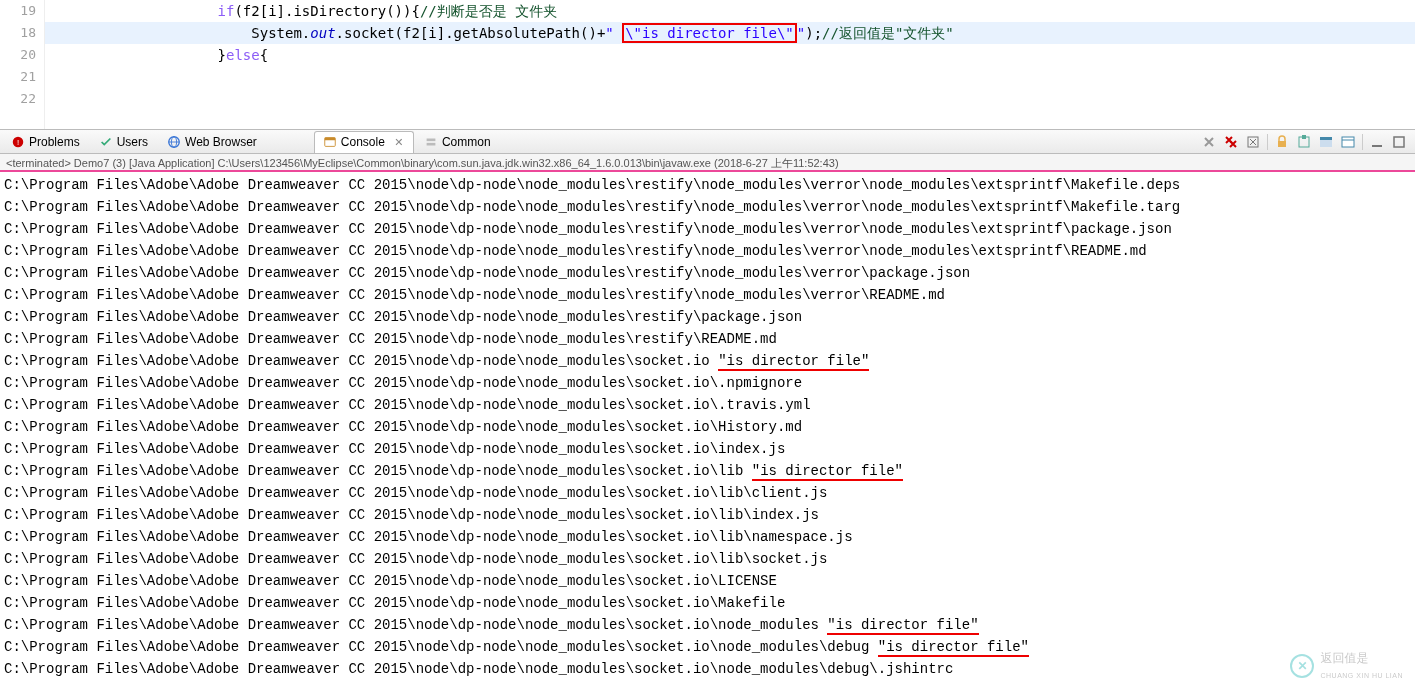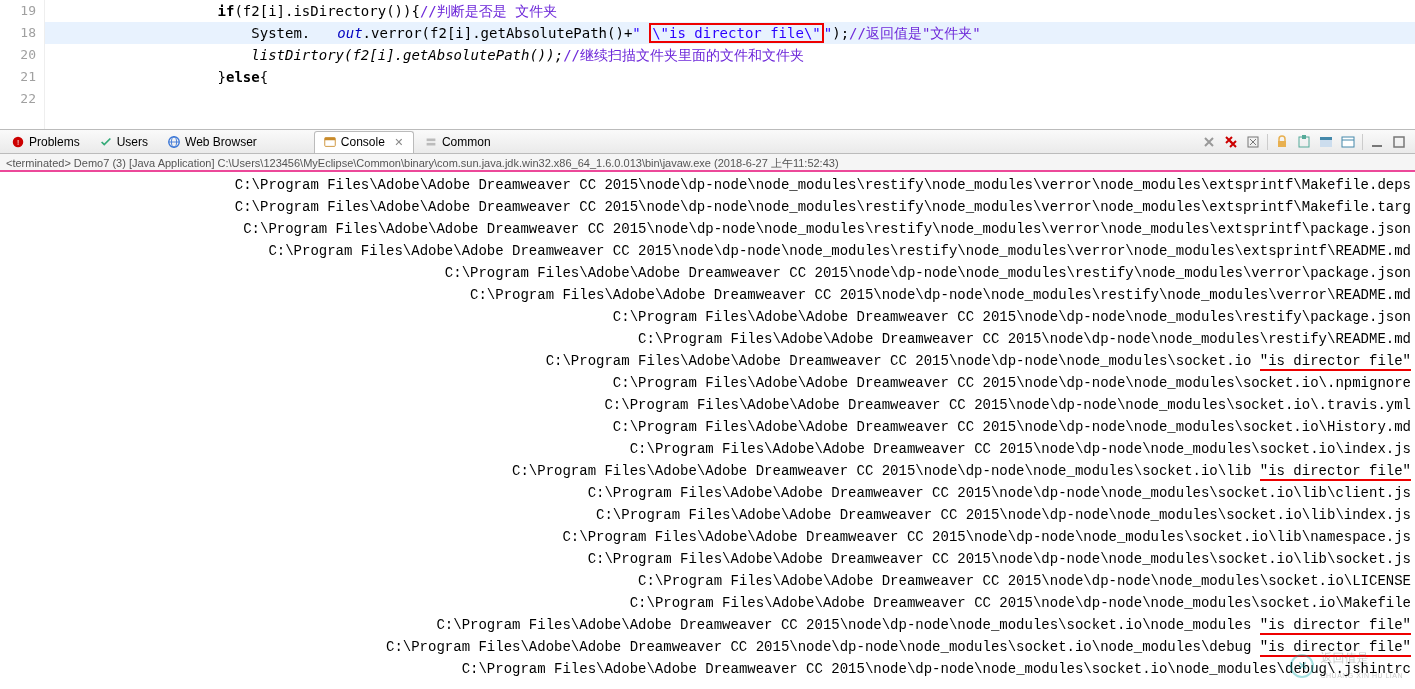--- a/index.html
+++ b/index.html
@@ -5,38 +5,38 @@
 * { margin: 0; padding: 0; box-sizing: border-box; }
 body { font-family: "Microsoft YaHei", Arial, sans-serif; font-size: 12px; background: #fff; overflow: hidden; width: 1415px; height: 689px; }
 
 .editor-pane { height: 129px; background: #fff; overflow: hidden; position: relative; }
 .code-area { display: flex; height: 100%; }
 .gutter { width: 45px; background: #fff; text-align: right; padding-right: 8px; color: #a0a0a0; font-family: Consolas, monospace; font-size: 13px; line-height: 22px; user-select: none; border-right: 1px solid #eee; }
 .gutter .line-num { height: 22px; }
 .code-lines { flex: 1; font-family: Consolas, monospace; font-size: 14px; line-height: 22px; }
 .code-line { height: 22px; white-space: pre; padding-left: 4px; }
 .code-line.active { background: #e8f2fe; }
-.kw { color: #000000; font-weight: bold; }
+.kw { color: #8b5cf6; font-weight: normal; }
 .str { color: #2a00ff; }
-.cmt { color: #6d28d9; }
-.fld { color: #0000c0; font-style: italic; margin-left: 27px; }
+.cmt { color: #14532d; }
+.fld { color: #0000c0; font-style: italic; }
 .red-box { border: 2px solid #e00; padding: 0 1px; }
 
 .tabs-bar { height: 25px; background: linear-gradient(#fafafa, #eaeaea); border-top: 1px solid #bbb; border-bottom: 1px solid #bbb; display: flex; align-items: center; padding: 0 2px; }
 .tab { display: inline-flex; align-items: center; height: 22px; padding: 0 8px; margin-right: 1px; border: 1px solid transparent; border-bottom: none; font-size: 12px; cursor: pointer; gap: 4px; }
 .tab.active { background: #fff; border-color: #bbb; border-radius: 3px 3px 0 0; margin-left: 47px; }
 .tab-icon { width: 14px; height: 14px; display: inline-block; }
 .tab-close { width: 12px; height: 12px; display: inline-block; margin-left: 4px; color: #888; font-size: 11px; line-height: 12px; text-align: center; }
 .tabs-spacer { flex: 1; }
 .toolbar-icons { display: flex; gap: 6px; padding-right: 6px; }
 .tb-icon { width: 16px; height: 16px; display: inline-block; cursor: pointer; }
 
 .console-status { height: 18px; background: #f5f5f5; font-size: 11px; color: #555; padding: 2px 6px; border-bottom: 2px solid #ec4899; white-space: nowrap; overflow: hidden; }
 
-.console-output { height: calc(689px - 129px - 25px - 18px - 2px); overflow: auto; font-family: Consolas, "Courier New", monospace; font-size: 14px; line-height: 22px; padding: 2px 4px; white-space: pre; text-align: right; }
+.console-output { height: calc(689px - 129px - 25px - 18px - 2px); overflow: auto; font-family: Consolas, "Courier New", monospace; font-size: 14px; line-height: 22px; padding: 2px 4px; white-space: pre; }
 .out-line { height: 22px; }
 .underline-red { border-bottom: 2px solid #e00; }
 
 .watermark { position: absolute; right: 12px; bottom: 8px; opacity: 0.35; font-size: 12px; display: flex; align-items: center; gap: 6px; color: #666; }
 .watermark .logo { width: 24px; height: 24px; border: 2px solid #0aa; border-radius: 50%; display: inline-flex; align-items: center; justify-content: center; color: #0aa; font-weight: bold; }
 
 
 .ic-problems { fill: #c00; }
 </style>
 </head>
@@ -46,22 +46,21 @@
   <div class="code-area">
     <div class="gutter">
       <div class="line-num">19</div>
       <div class="line-num">18</div>
       <div class="line-num">20</div>
       <div class="line-num">21</div>
       <div class="line-num">22</div>
     </div>
     <div class="code-lines">
       <div class="code-line"><span>                    </span><span class="kw">if</span><span>(f2[i].isDirectory()){</span><span class="cmt">//判断是否是 文件夹</span></div>
-      <div class="code-line active"><span>                        </span><span>System.</span><span class="fld">out</span><span>.verror(f2[i].getAbsolutePath()+</span><span class="str">" </span><span class="str red-box">\"is director file\"</span><span class="str">"</span><span>);</span><span class="cmt">//返回值是"文件夹"</span></div>
-      <div class="code-line"><span>                        </span><span style="font-style:italic">listDirtory(f2[i].getAbsolutePath());</span><span class="cmt">//继续扫描文件夹里面的文件和文件夹</span></div>
+      <div class="code-line active"><span>                        </span><span>System.</span><span class="fld">out</span><span>.socket(f2[i].getAbsolutePath()+</span><span class="str">" </span><span class="str red-box">\"is director file\"</span><span class="str">"</span><span>);</span><span class="cmt">//返回值是"文件夹"</span></div>
       <div class="code-line"><span>                    }</span><span class="kw">else</span><span>{</span></div>
     </div>
   </div>
 
 </div>
 
 <div class="tabs-bar">
   <div class="tab">
     <span class="tab-icon"><svg viewBox="0 0 16 16">
           <circle cx="8" cy="8" r="6" class="ic-problems"></circle>

